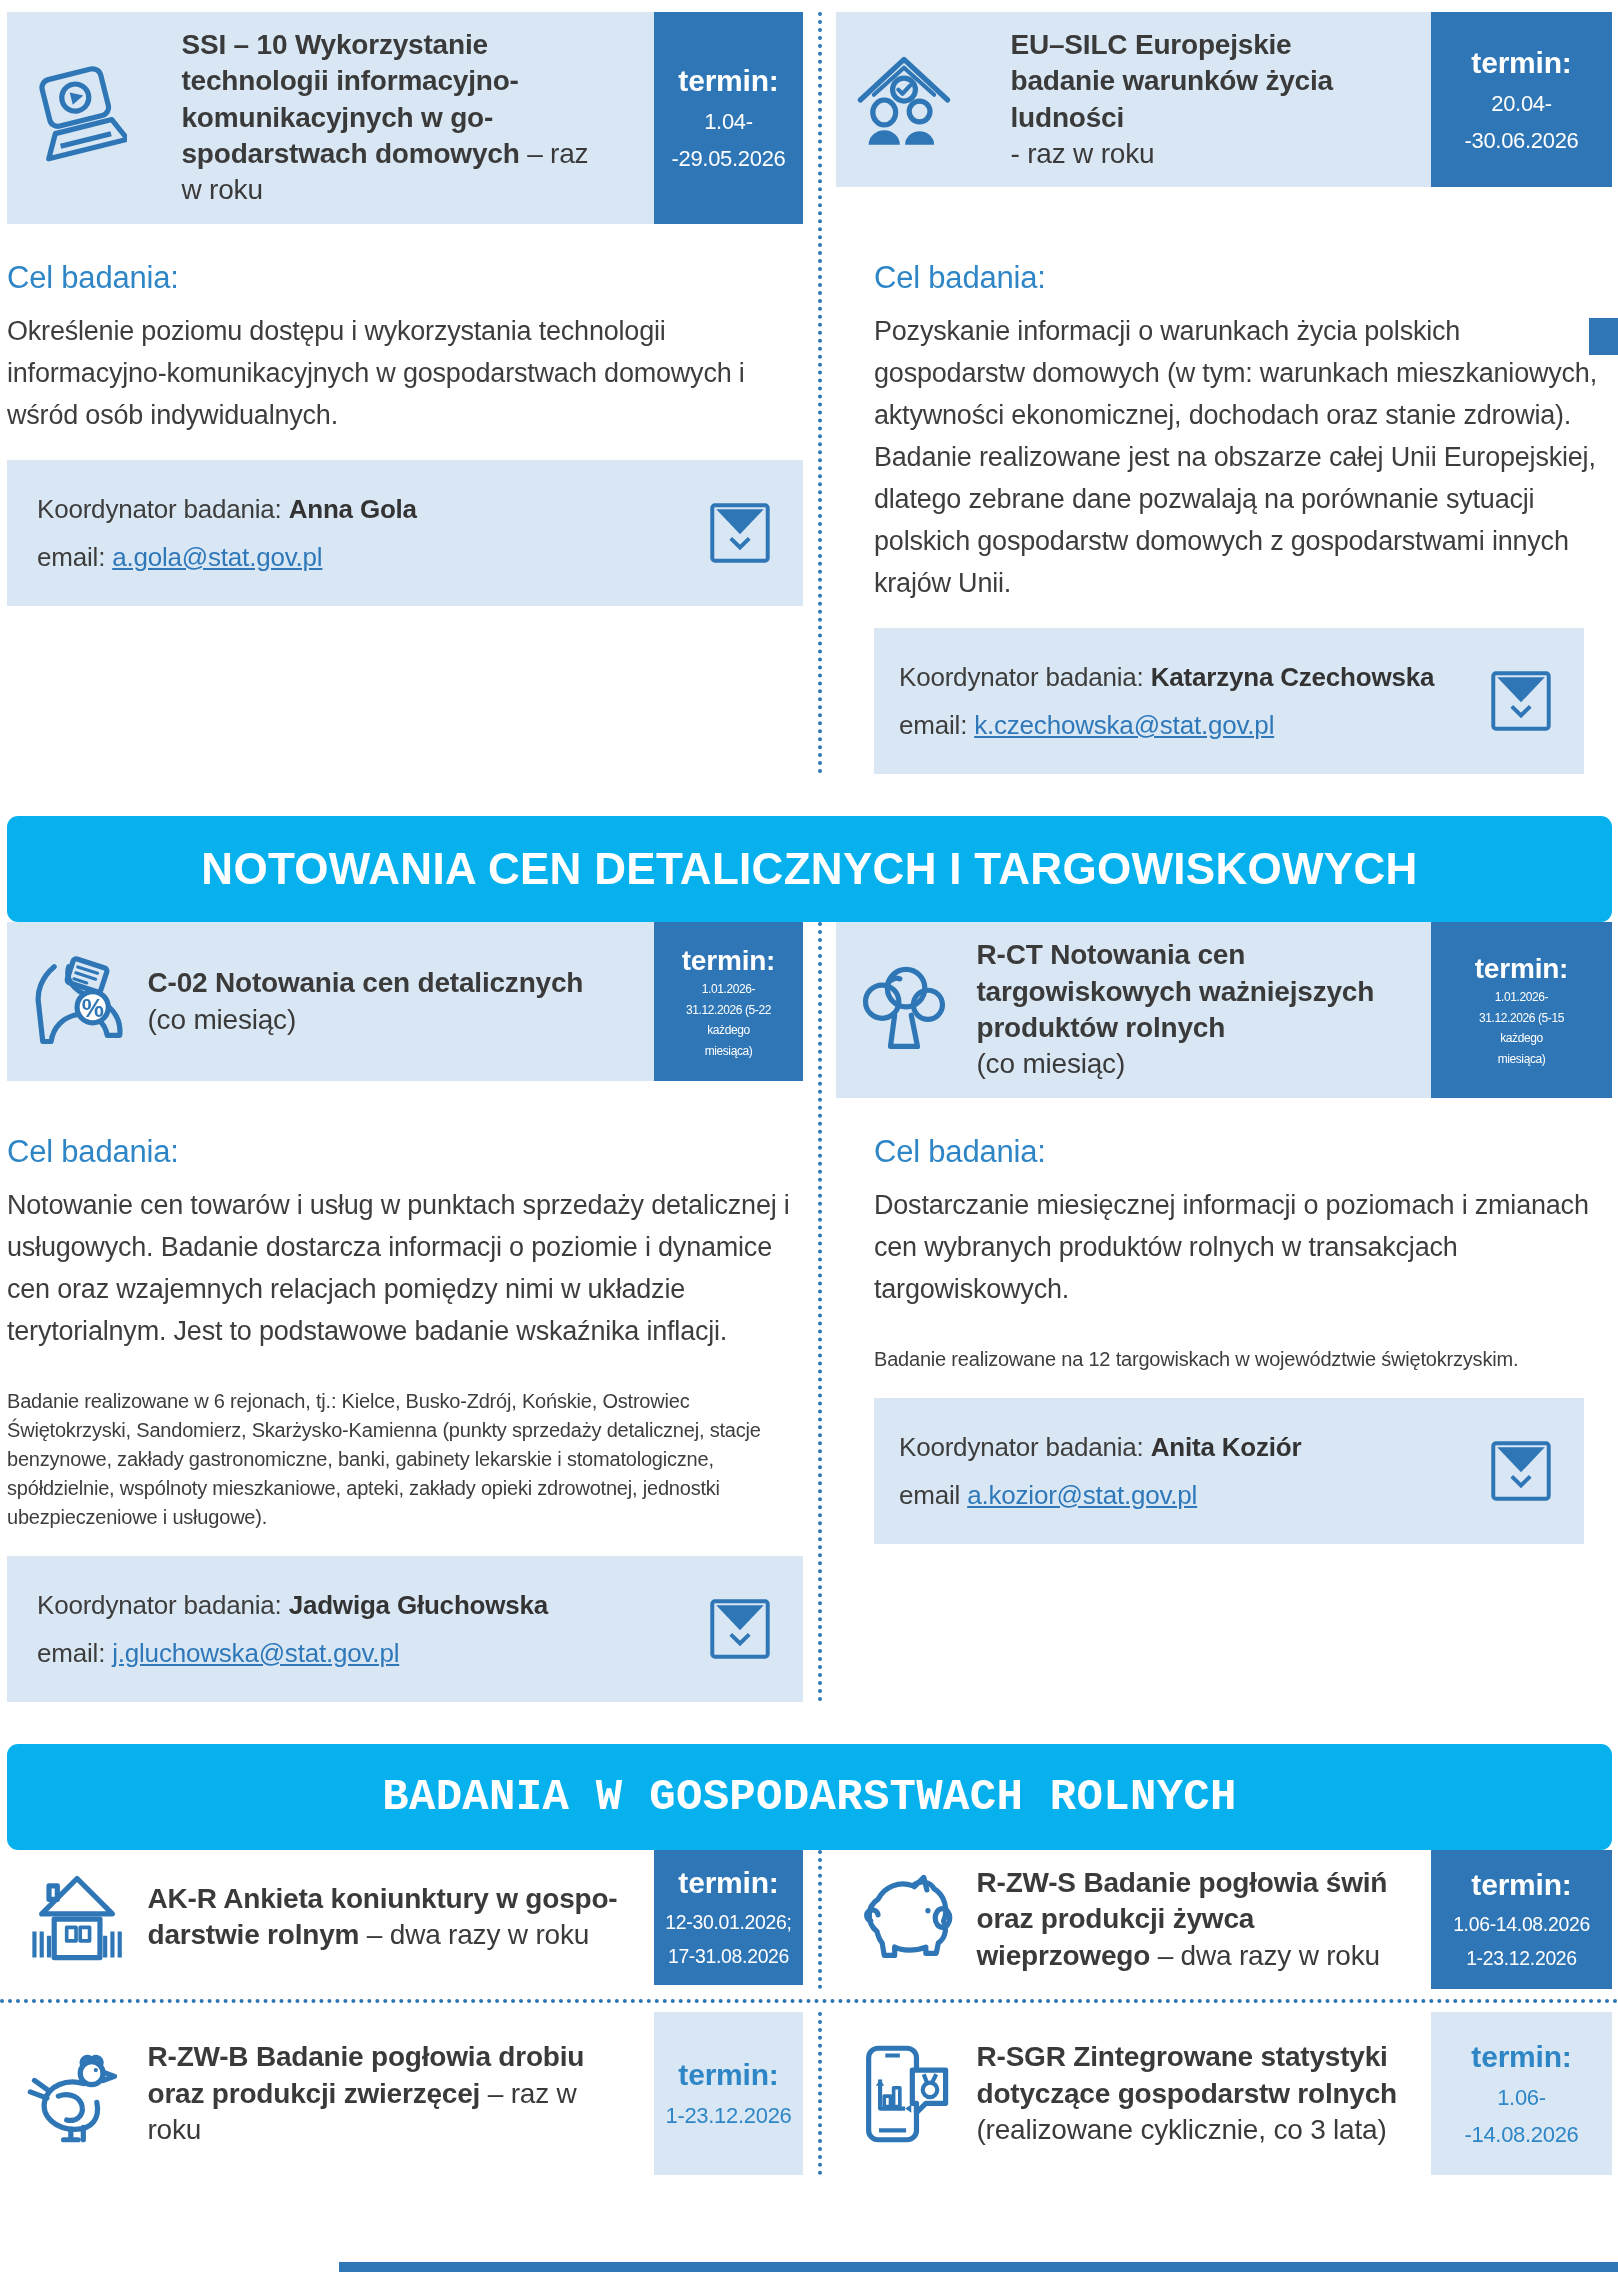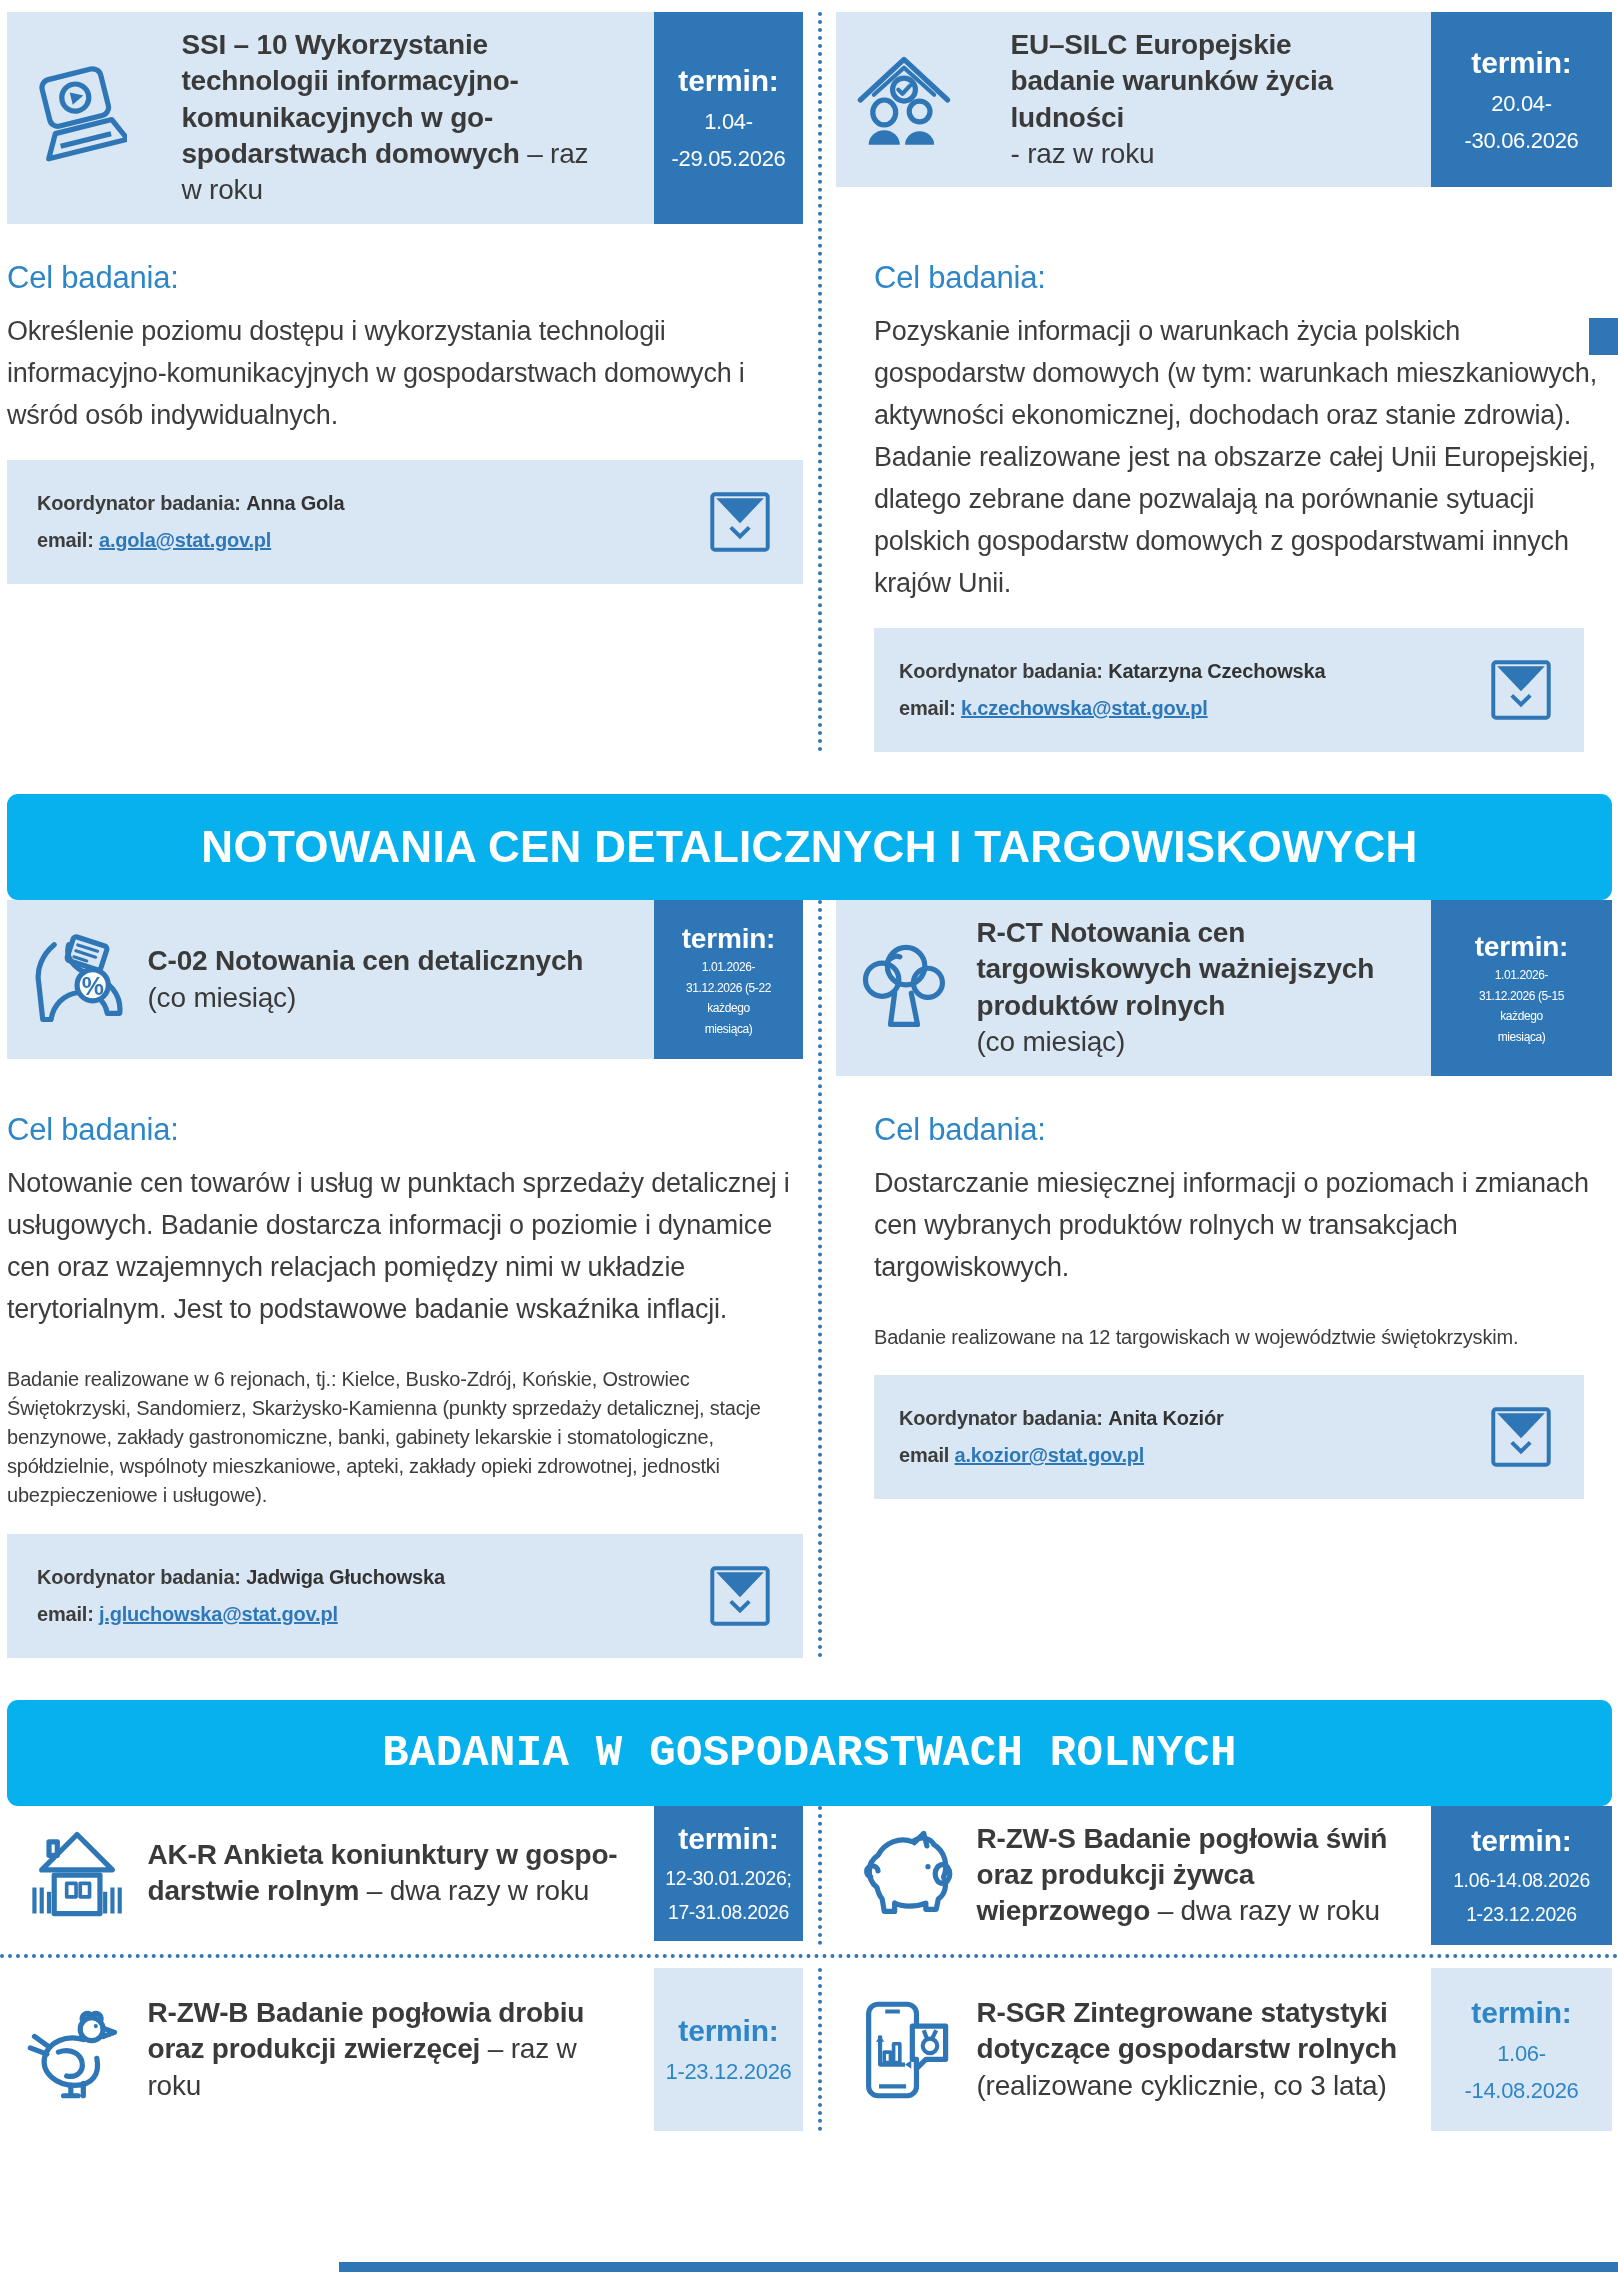--- a/index.html
+++ b/index.html
@@ -54,21 +54,21 @@
   .gap-s{gap:5.5px;}
 
   .detail-h{color:#2e86c7;font-size:31px;margin:21px 0 14px 0;}
   .detail-p{font-size:27px;line-height:1.56;margin:0 0 21px 0;}
   .detail-p.small{font-size:20px;line-height:1.45;}
   .detail-p.mt{margin-top:35px;}
   .pad-l{padding-left:38px;}
 
   .koord{background:#d9e7f4;display:flex;align-items:center;padding:25px 30px;margin-top:23.5px;}
   .pad-l .koord{margin-right:28px;padding-left:25px;}
-  .koord-text{flex:1;font-size:20px;line-height:1.85;font-weight:bold;}
+  .koord-text{flex:1;font-size:26px;line-height:1.85;}
   .koord-text b{color:#333333;}
   .mail-link{color:#2e78ba;text-decoration:underline;}
   .mail{width:66px;height:66px;flex:none;margin-left:21px;}
 
   .banner{margin:42px 7px 0 7px;background:#07b1ee;color:#ffffff;font-weight:bold;font-size:44px;letter-spacing:0.3px;text-align:center;padding:28px 0;border-radius:11px;}
   .banner.mt-lg{font-family:Liberation Mono, monospace;}
 
   .bottom-strip{position:absolute;left:339px;right:0;bottom:0;height:11px;background:#2f76b6;}
   .blue-flag{position:absolute;right:0;top:318px;width:30px;height:37px;background:#2f76b6;}
 </style>

